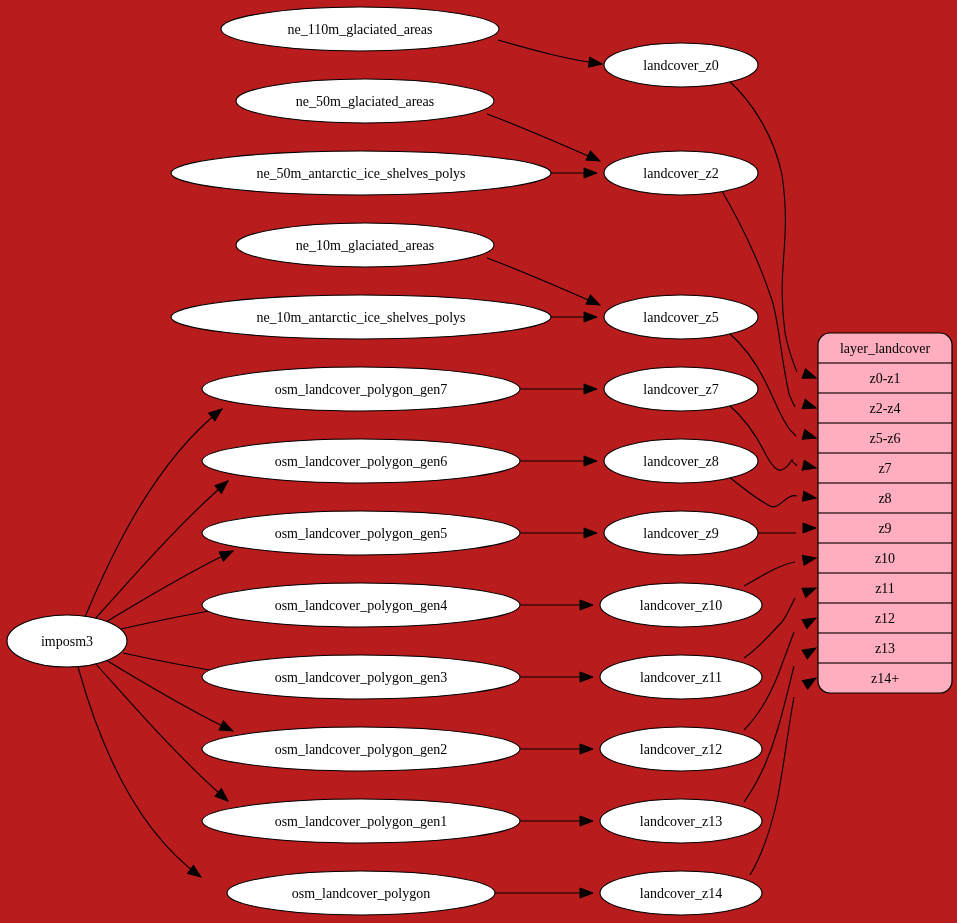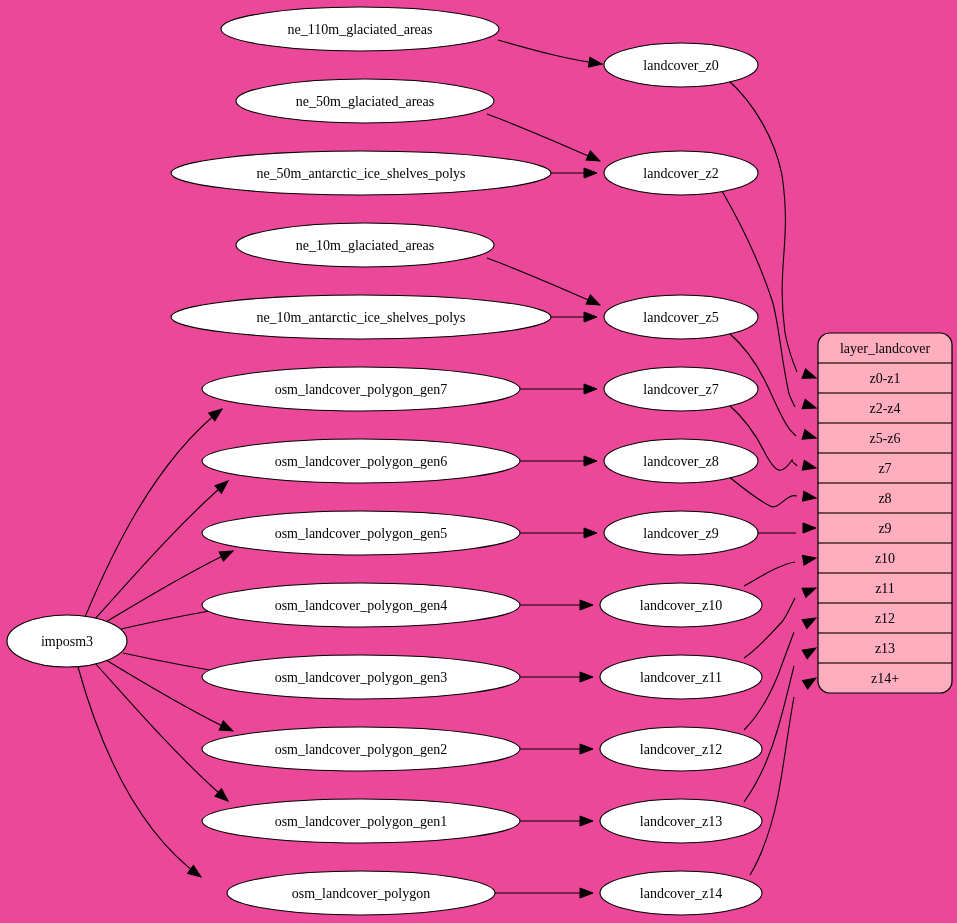--- a/index.html
+++ b/index.html
@@ -1,16 +1,16 @@
 <!DOCTYPE html>
 <html><head>
 <meta charset="utf-8">
 <style>
   html,body{margin:0;padding:0;background:#ffffff;}
-  #stage{position:relative;width:957px;height:923px;background:#ec4899;
+  #stage{position:relative;width:957px;height:923px;background:#b91c1c;
          font-family:"Liberation Serif","DejaVu Serif",serif;}
   svg{display:block;}
   text{font-family:"Liberation Serif","DejaVu Serif",serif;font-size:14px;fill:#000000;}
   .node-ellipse{fill:#ffffff;stroke:#000000;stroke-width:1.1;}
   .edge-path{fill:none;stroke:#000000;stroke-width:1.1;}
   .arrow-head{fill:#000000;stroke:#000000;stroke-width:1;}
   .tbl-outer{fill:none;stroke:#000000;stroke-width:1.2;}
 </style>
 </head>
 <body>

